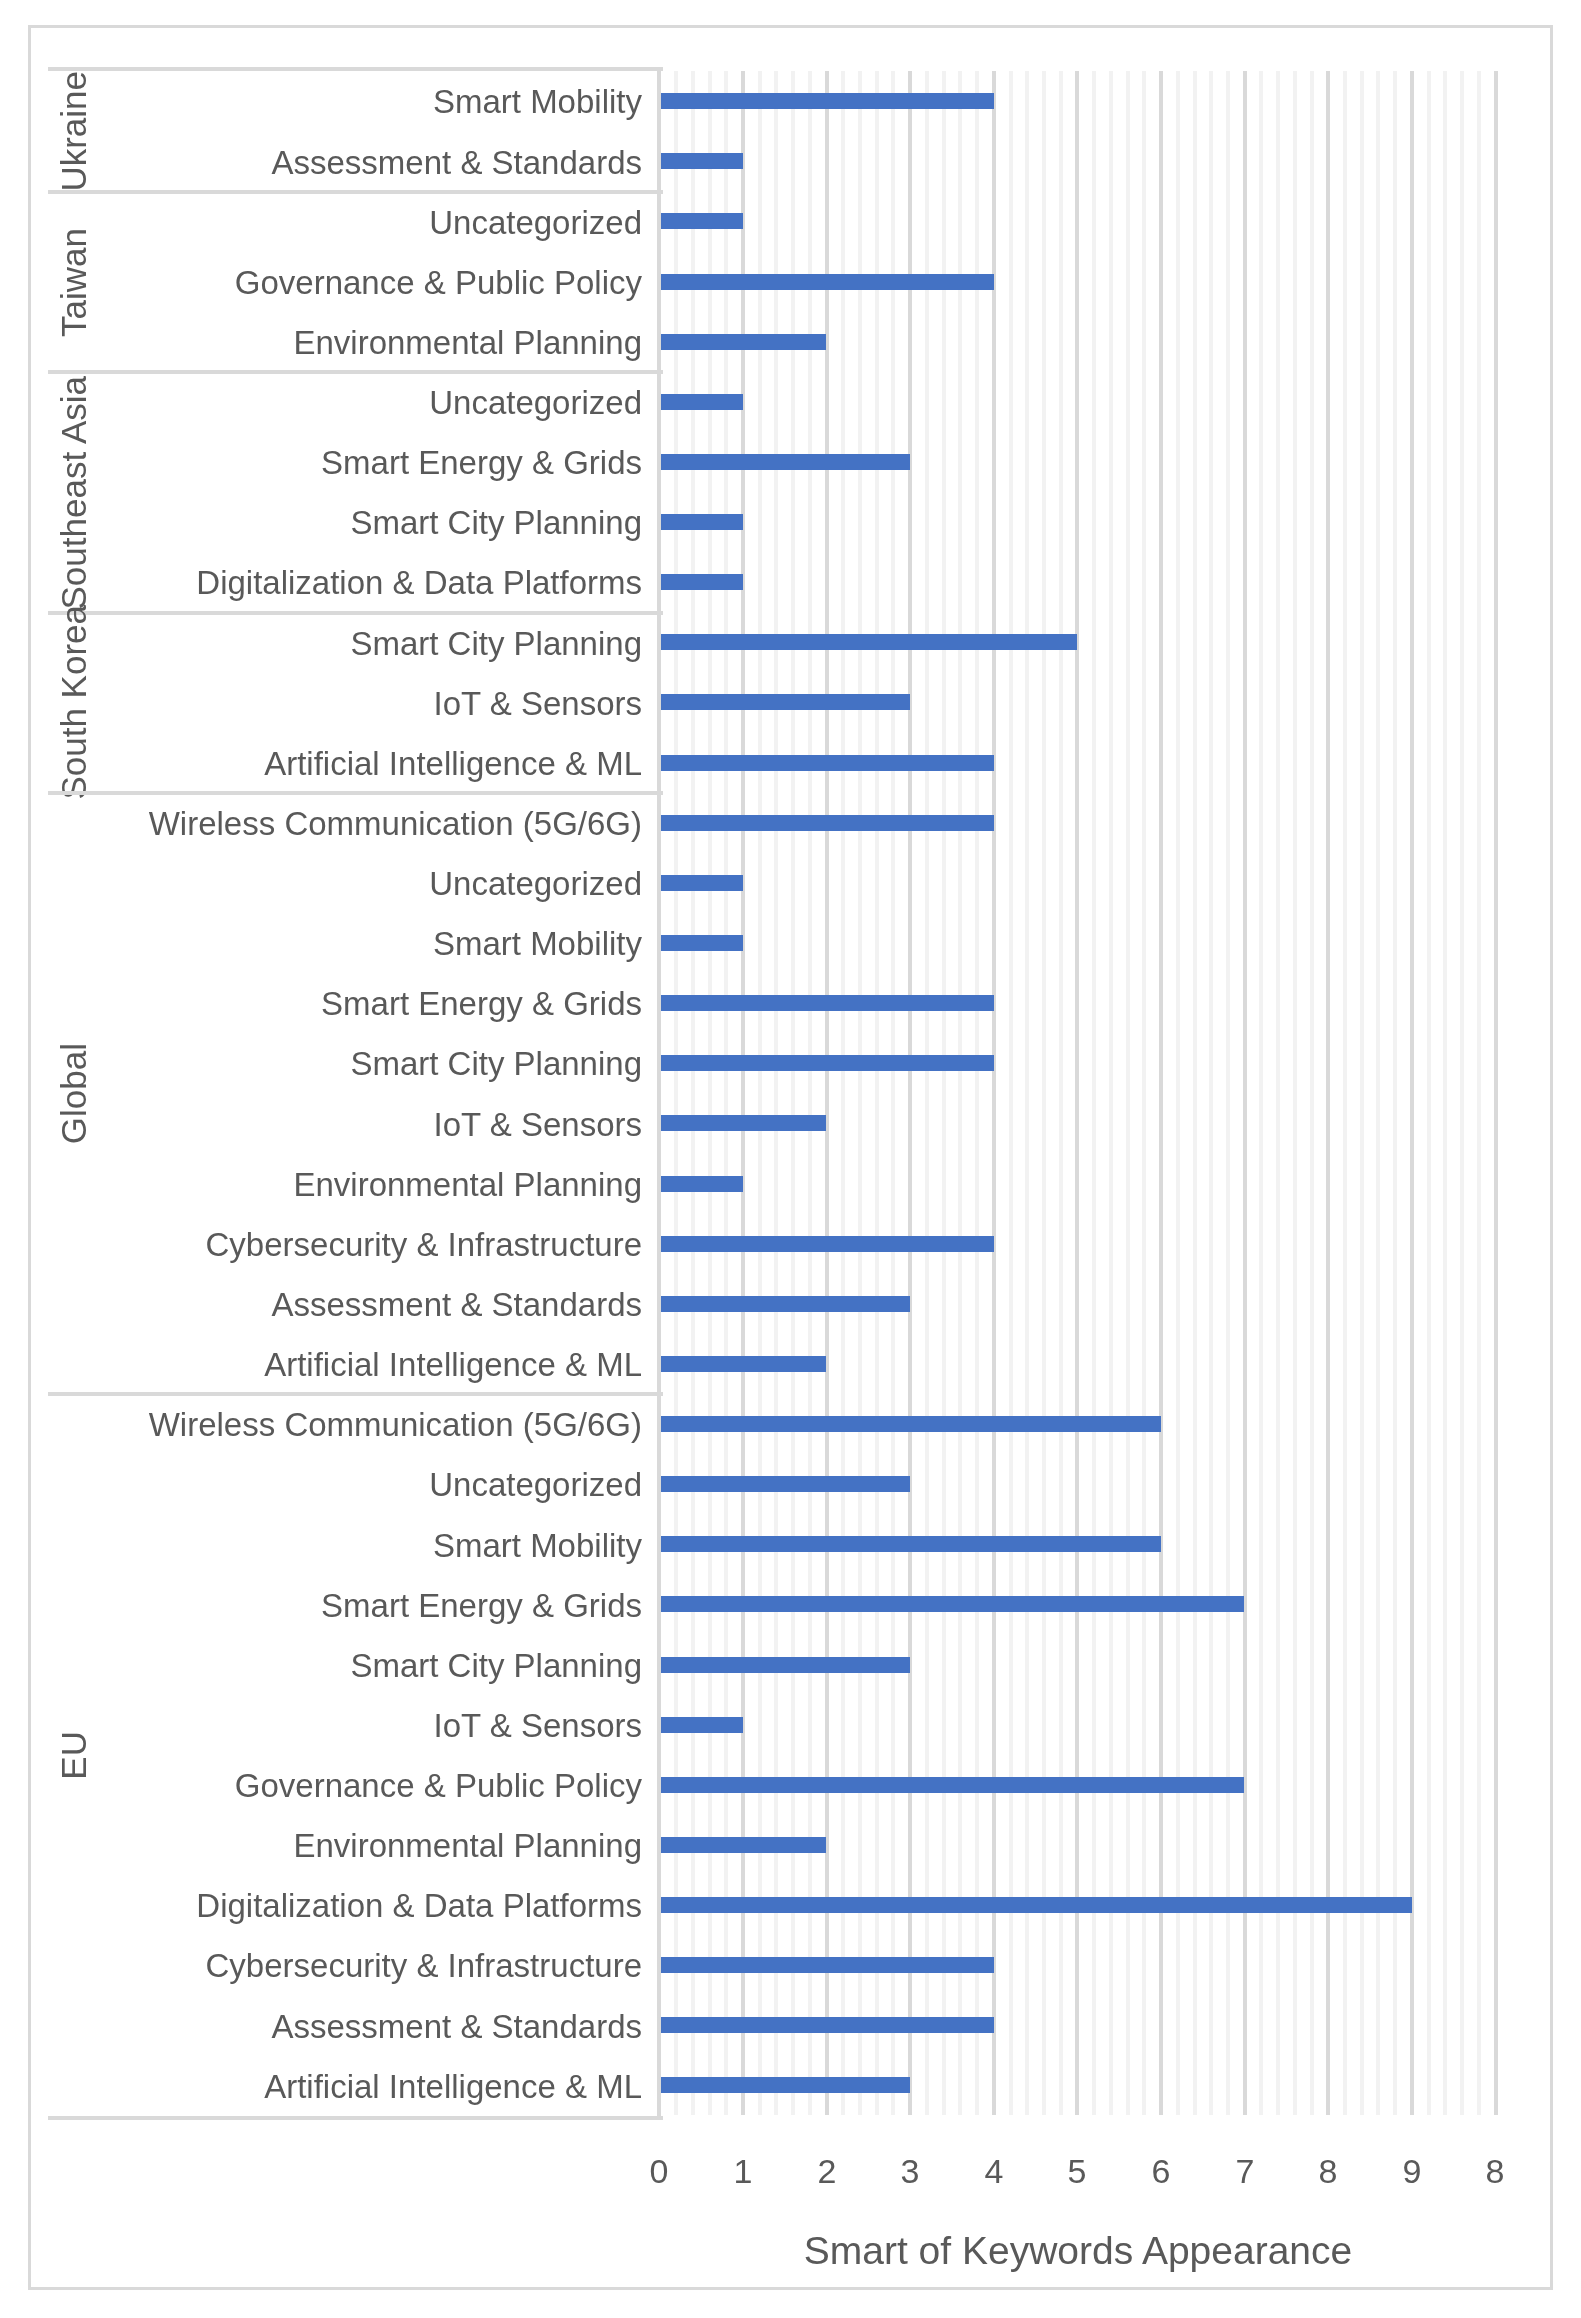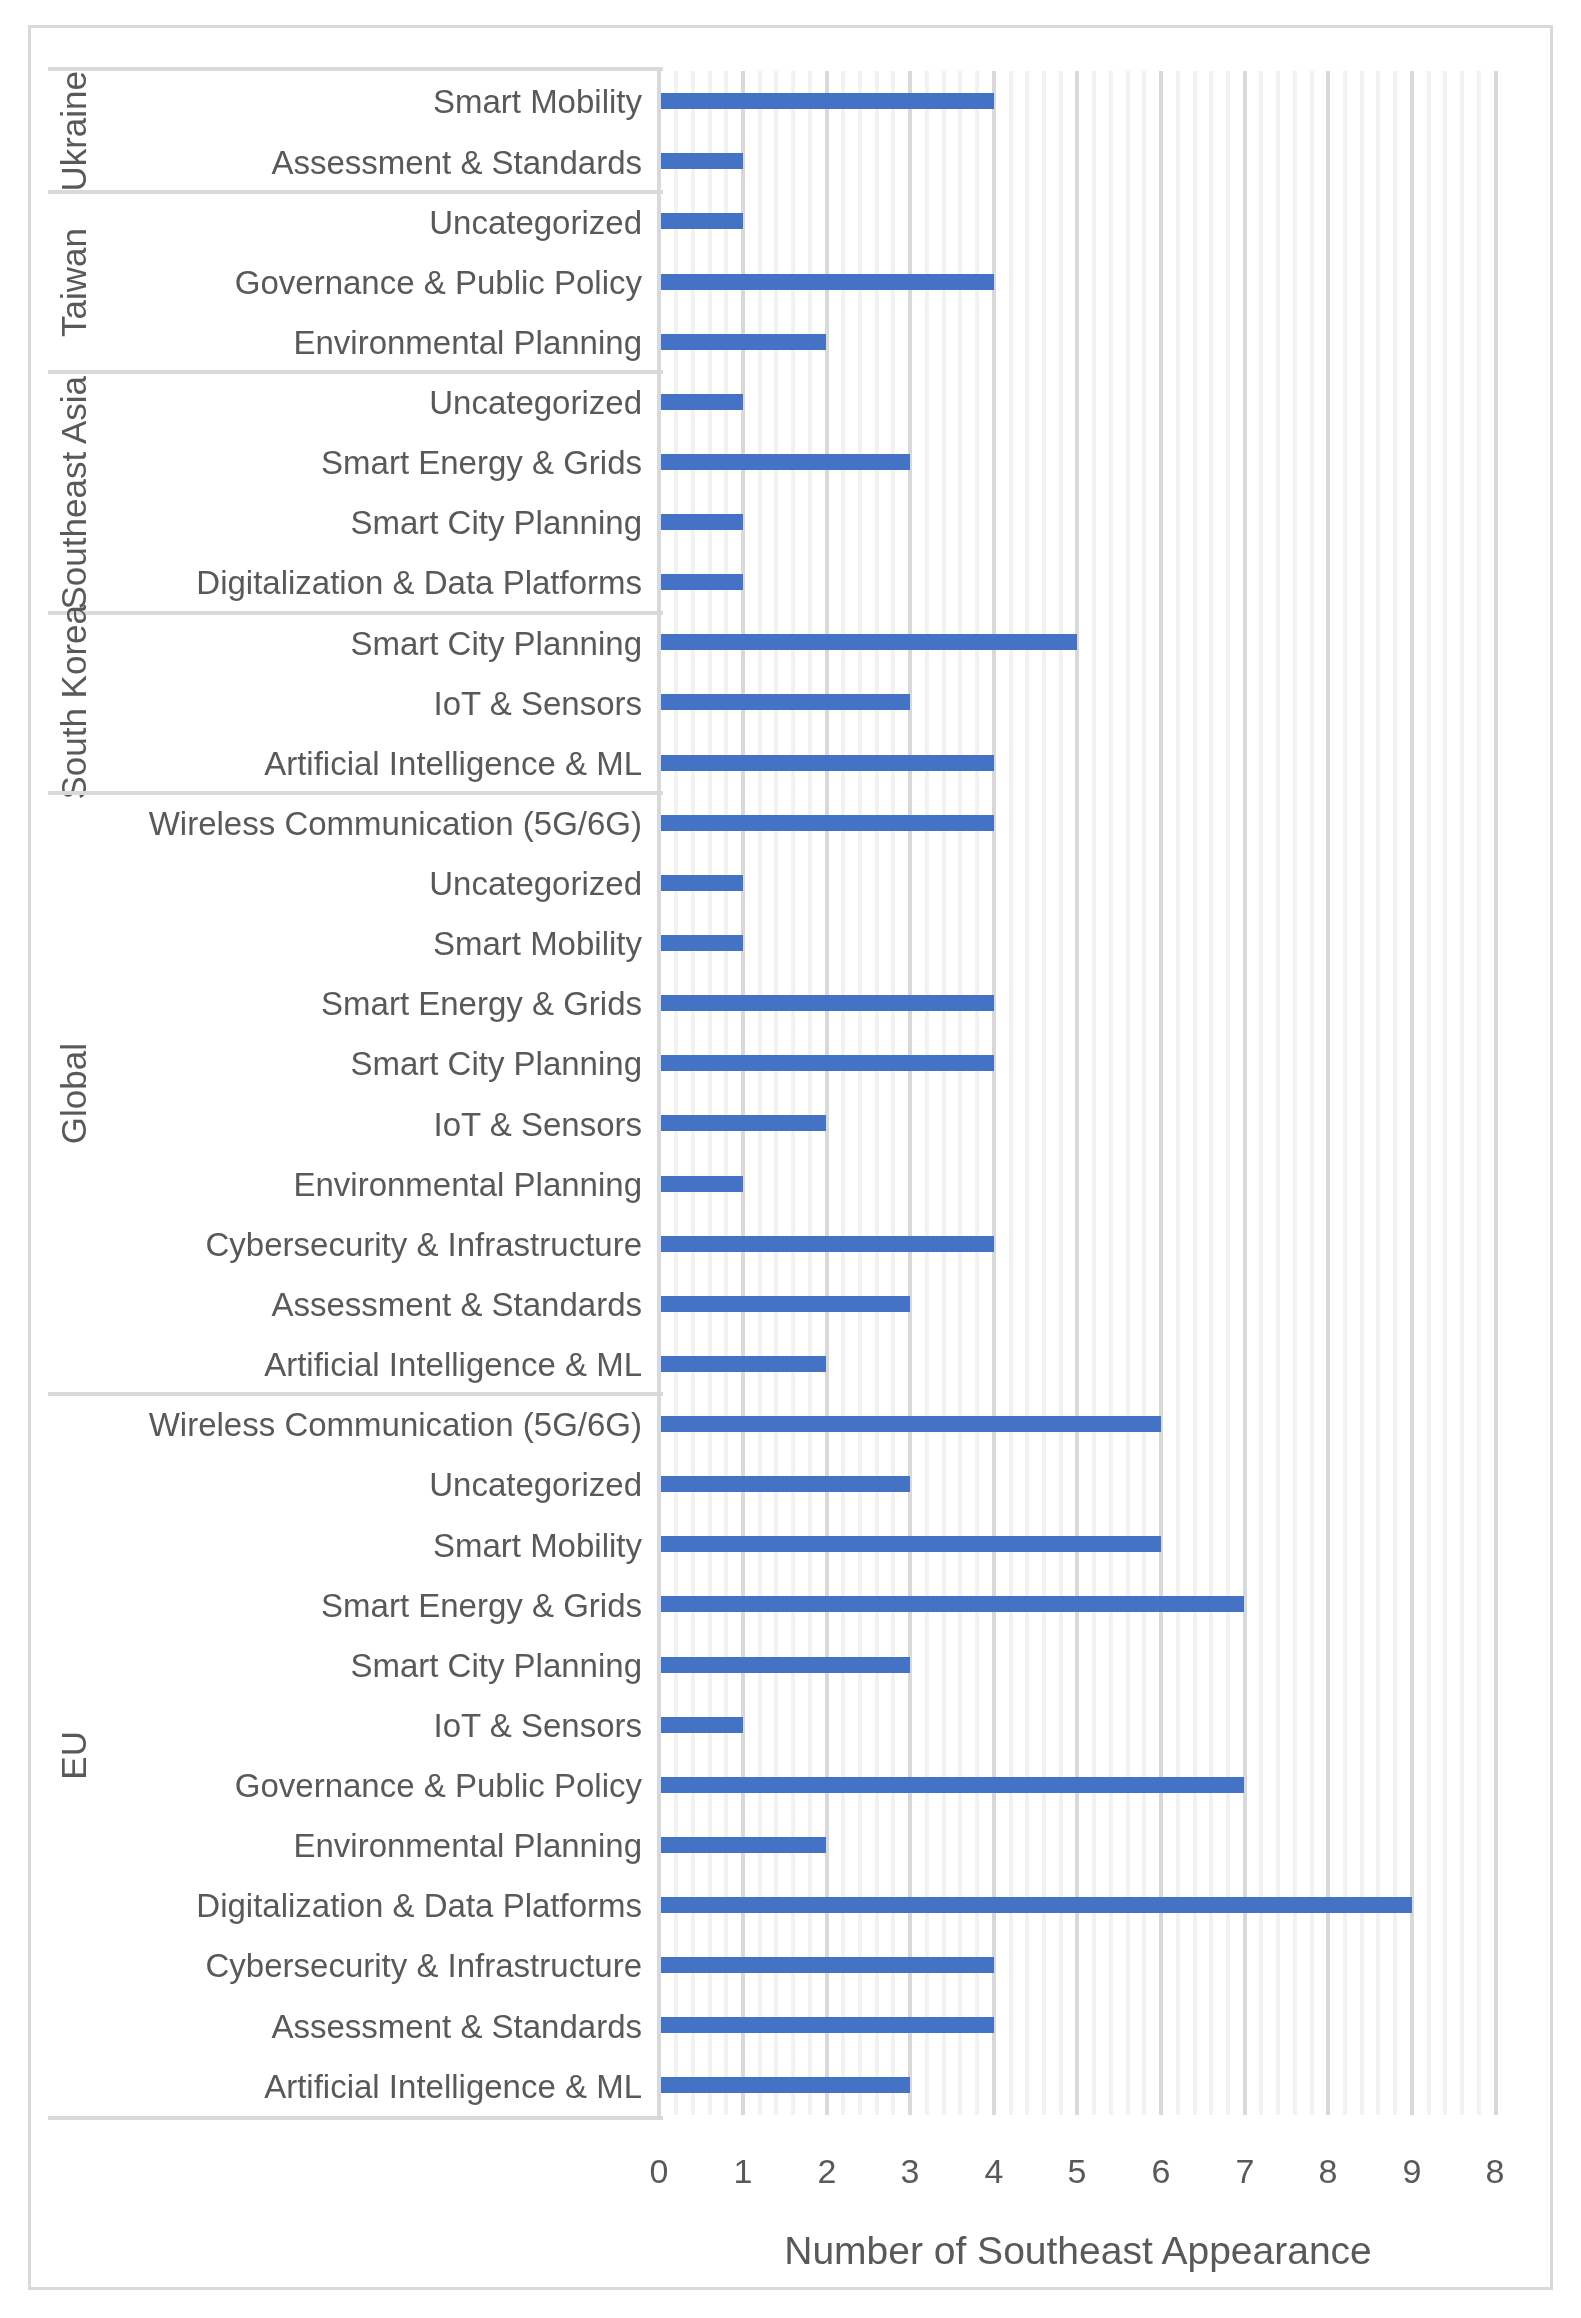--- a/index.html
+++ b/index.html
@@ -227,15 +227,15 @@
       <div class="abs tick-label" style="left: 827px; top: 2154px;">2</div>
       <div class="abs tick-label" style="left: 910px; top: 2154px;">3</div>
       <div class="abs tick-label" style="left: 994px; top: 2154px;">4</div>
       <div class="abs tick-label" style="left: 1077px; top: 2154px;">5</div>
       <div class="abs tick-label" style="left: 1161px; top: 2154px;">6</div>
       <div class="abs tick-label" style="left: 1245px; top: 2154px;">7</div>
       <div class="abs tick-label" style="left: 1328px; top: 2154px;">8</div>
       <div class="abs tick-label" style="left: 1412px; top: 2154px;">9</div>
       <div class="abs tick-label" style="left: 1495px; top: 2154px;">8</div>
     </div>
-  <div id="axis-title" class="abs" style="left:1078px;top:2231px;">Number of Southeast Appearance</div>
+  <div id="axis-title" class="abs" style="left:1078px;top:2231px;">Smart of Keywords Appearance</div>
 </div>
 
 
 </body></html>

